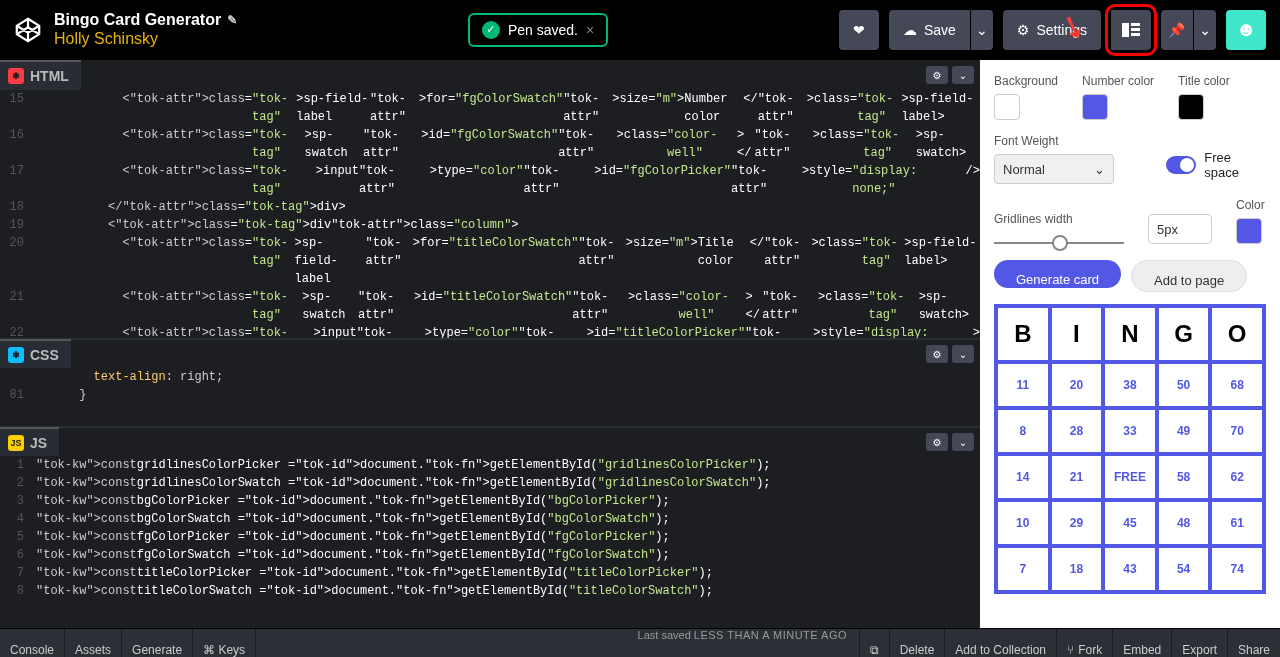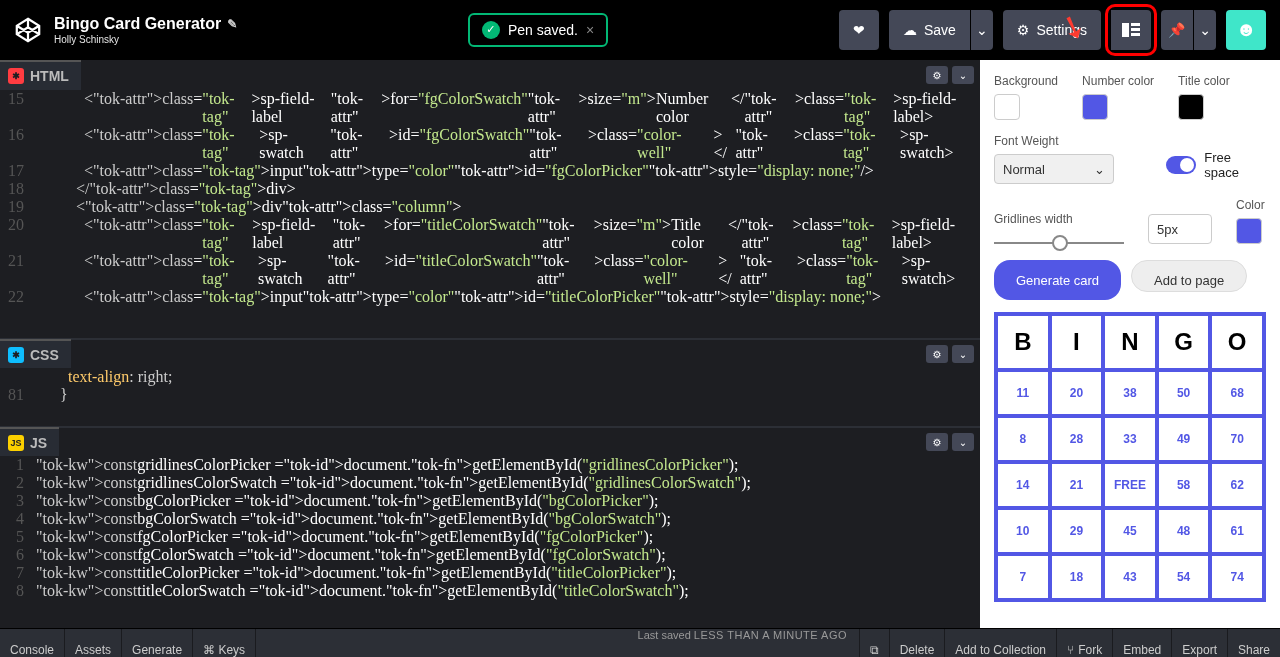--- a/index.html
+++ b/index.html
@@ -3,21 +3,21 @@
 <meta charset="utf-8">
 <style>
   * { box-sizing: border-box; margin: 0; padding: 0; }
   body { font-family: -apple-system, "Segoe UI", sans-serif; background: #131417; color: #fff; width: 1280px; height: 657px; overflow: hidden; font-size: 13px; }
   
   
   .header { height: 60px; display: flex; align-items: center; padding: 0 14px; border-bottom: 1px solid #000; background: #000; }
   .logo { width: 28px; height: 28px; margin-right: 12px; }
   .title-area { flex: 0 0 auto; }
   .pen-title { font-size: 16px; font-weight: 700; display: flex; align-items: center; gap: 6px; }
-  .pen-author { font-size: 10px; color: #e5e5e5; margin-top: 1px; }
+  .pen-author { font-size: 16px; color: #eab308; margin-top: 1px; }
   .header-center { flex: 1; display: flex; justify-content: center; }
   .saved-pill { border: 2px solid #02b875; border-radius: 6px; padding: 6px 12px; display: flex; align-items: center; gap: 8px; font-size: 14px; }
   .saved-check { width: 18px; height: 18px; background: #02b875; border-radius: 50%; display: flex; align-items: center; justify-content: center; font-size: 11px; }
   .saved-x { color: #888; cursor: pointer; font-size: 14px; }
   .header-actions { display: flex; gap: 10px; align-items: center; }
   .hbtn { background: #444857; border: none; color: #fff; height: 40px; padding: 0 14px; border-radius: 4px; display: flex; align-items: center; gap: 7px; font-size: 14px; cursor: pointer; }
   .hbtn.icon-only { width: 40px; padding: 0; justify-content: center; }
   .hbtn.narrow { width: 22px; padding: 0; justify-content: center; }
   .btn-group { display: flex; gap: 1px; }
   .btn-group .hbtn:first-child { border-radius: 4px 0 0 4px; }
@@ -35,41 +35,41 @@
   .panel-hdr { display: flex; align-items: center; background: #1d1e22; border-top: 2px solid #2c2f36; height: 30px; padding: 0 6px 0 0; }
   .panel-hdr:first-child { border-top: none; }
   .panel-badge { display: flex; align-items: center; gap: 6px; background: #282c34; padding: 4px 12px 4px 8px; height: 30px; border-top: 2px solid #555; font-weight: 700; color: #bbb; font-size: 14px; }
   .panel-icons { margin-left: auto; display: flex; gap: 4px; }
   .panel-icons .pi { width: 22px; height: 18px; background: #444857; border-radius: 3px; display: flex; align-items: center; justify-content: center; font-size: 10px; cursor: pointer; }
   .lang-icon { width: 16px; height: 16px; border-radius: 3px; display: flex; align-items: center; justify-content: center; font-size: 9px; font-weight: 700; }
   .lang-html { background: #ff3c41; color: #1d1e22; }
   .lang-css  { background: #0ebeff; color: #1d1e22; }
   .lang-js   { background: #fcd000; color: #1d1e22; }
 
-  .code { font-family: Liberation Serif, serif; font-size: 16px; line-height: 18px; overflow: hidden; background: #1d1e22; height: var(--h); }
+  .code { font-family: Liberation Mono, monospace; font-size: 12px; line-height: 18px; overflow: hidden; background: #1d1e22; height: var(--h); }
   .code .line { display: flex; }
   .code .gut { width: 36px; text-align: right; color: #555; padding-right: 12px; flex-shrink: 0; user-select: none; }
   .code .txt { white-space: pre; color: #ccc; }
   .tok-attr { color: #ffcb6b; }
   .tok-str { color: #c3e88d; }
   .tok-txt { color: #fff; }
 
   
   .ctl-row { display: flex; gap: 24px; margin-bottom: 14px; }
   .ctl-col { display: flex; flex-direction: column; gap: 6px; }
   .ctl-label { font-size: 12px; color: #555; }
   .swatch { width: 26px; height: 26px; border-radius: 4px; border: 1px solid #ccc; }
   .select { border: 1px solid #ccc; background: #f0f0f0; border-radius: 4px; height: 30px; width: 120px; padding: 0 8px; display: flex; align-items: center; justify-content: space-between; font-size: 13px; color: #333; }
   .toggle-row { display: flex; align-items: center; gap: 8px; padding-left: 28px; }
   .toggle { width: 32px; height: 18px; background: #5257e5; border-radius: 10px; position: relative; }
   .toggle::after { content: ""; position: absolute; right: 2px; top: 2px; width: 14px; height: 14px; background: #fff; border-radius: 50%; }
   .slider-track { width: 130px; height: 2px; background: #888; position: relative; margin-top: 10px; }
   .slider-thumb { position: absolute; top: -7px; left: 58px; width: 16px; height: 16px; border: 2px solid #888; background: #fff; border-radius: 50%; }
   .numbox { width: 64px; height: 30px; border: 1px solid #ccc; border-radius: 4px; padding: 0 8px; font-size: 13px; color: #333; display: flex; align-items: center; }
-  .btn-primary { background: #5257e5; color: #fff; border: none; border-radius: 16px; height: 40px; padding: 12px 22px; font-size: 13px; cursor: pointer; }
+  .btn-primary { background: #5257e5; color: #fff; border: none; border-radius: 16px; height: 28px; padding: 12px 22px; font-size: 13px; cursor: pointer; }
   .btn-secondary { background: #eee; color: #333; border: 1px solid #ddd; border-radius: 16px; height: 32px; padding: 12px 22px; font-size: 13px; cursor: pointer; }
 
   
   .bingo { margin-top: 12px; border: 2px solid #5257e5; display: grid; grid-template-columns: repeat(5, 1fr); }
   .bingo .hcell { background: #fff; color: #000; font-weight: 800; font-size: 24px; text-align: center; padding: 12px 0; border: 2px solid #5257e5; }
   .bingo .ncell { color: #5257e5; font-weight: 700; font-size: 12px; text-align: center; padding: 14px 0; border: 2px solid #5257e5; }
 
   
   .footer { height: 43px; background: #2c2f36; display: flex; align-items: flex-start; font-size: 12px; color: #ccc; border-top: 1px solid #000; }
   .foot-btn { padding: 0 10px; height: 100%; display: flex; align-items: center; border-right: 1px solid #1a1b1f; cursor: pointer; }

